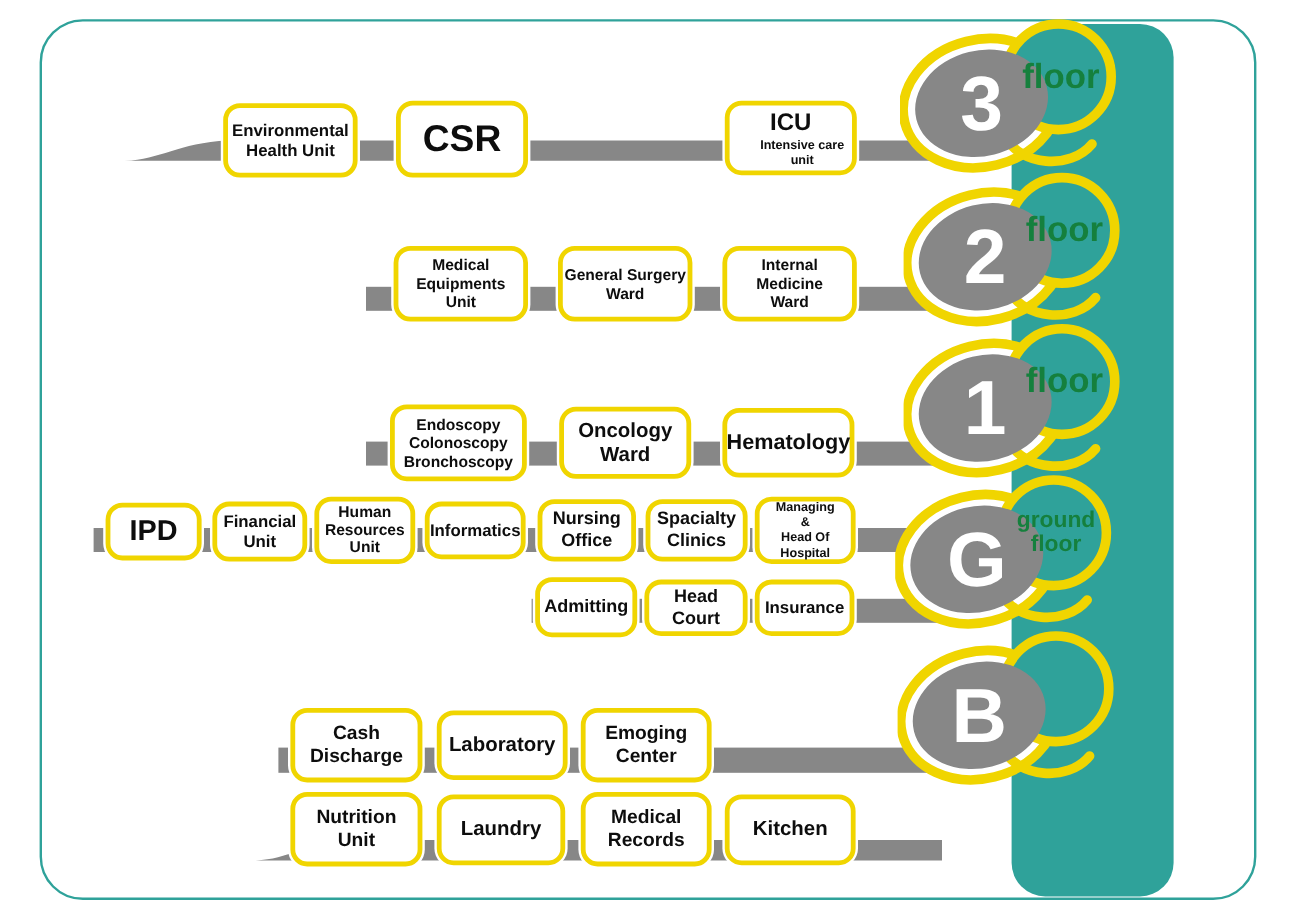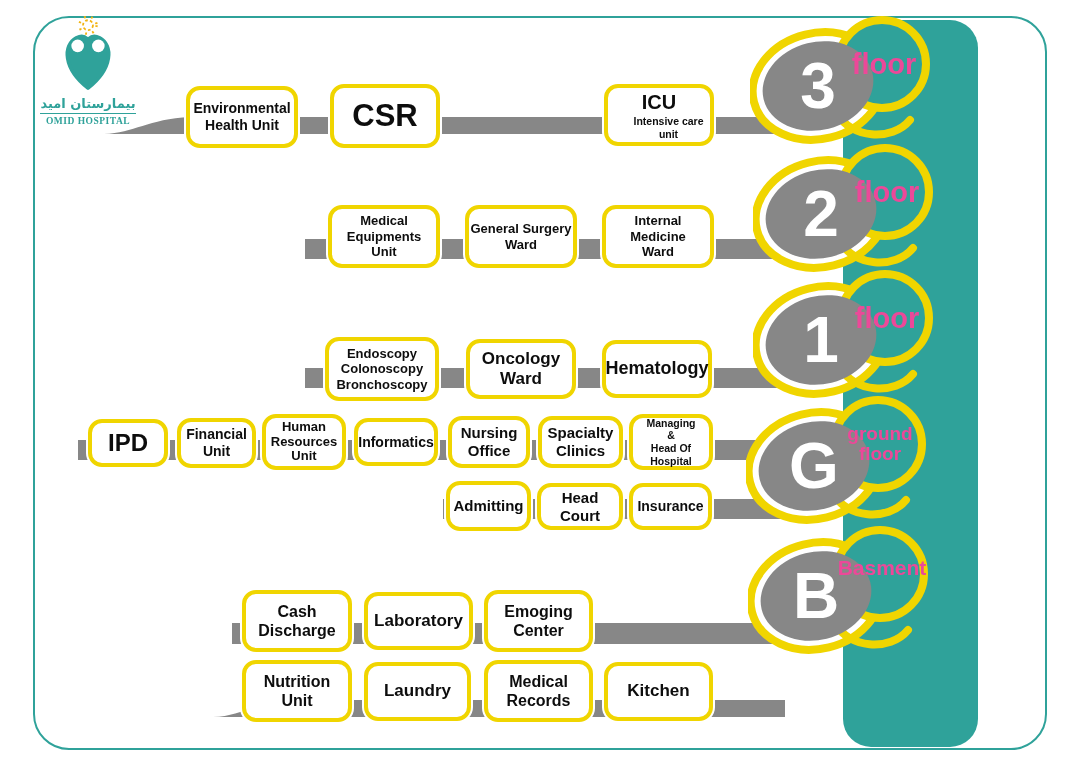--- a/index.html
+++ b/index.html
@@ -33,21 +33,21 @@
   .badge { position:absolute; z-index:3; width:190px; height:132px; }
   .badge svg { position:absolute; left:0; top:0; }
   .badge-num {
     position:absolute; left:2px; top:16px; width:132px; height:112px;
     display:flex; align-items:center; justify-content:center;
     color:#ffffff; font-weight:bold; font-size:64px; z-index:2;
   }
   .badge-label {
     position:absolute; left:90px; top:6px; width:88px; height:88px;
     display:flex; align-items:center; justify-content:center; text-align:center;
-    color:#ec4899; font-weight:bold; font-size:29px; white-space:pre-line;
+    color:#15803d; font-weight:bold; font-size:29px; white-space:pre-line;
     line-height:1.05; z-index:1;
   }
   .badge-g .badge-label { font-size:19px; }
   .badge-b .badge-label { font-size:21px; top:0px; }
   
   .logo { position:absolute; left:40px; top:16px; width:96px; text-align:center; z-index:2; }
   .logo-fa {
     color:#2fa29a; font-size:13px; font-weight:bold; direction:rtl;
     border-bottom:1.5px solid #2fa29a; padding-bottom:2px; margin-top:0;
     font-family:"DejaVu Sans",sans-serif;
@@ -57,31 +57,20 @@
     font-family:"Liberation Serif","DejaVu Serif",serif; margin-top:2px;
   }
 </style>
 </head>
 <body>
 
 <div class="page">
   <div class="page-border"></div>
   <div class="teal-bar"></div>
 
-  <div class="logo">
-    <svg width="72" height="76" viewBox="0 0 80 84">
-      <circle cx="40" cy="10" r="5.5" fill="none" stroke="#f2b411" stroke-width="2" stroke-dasharray="3 2.5"></circle>
-      <circle cx="40" cy="10" r="9.5" fill="none" stroke="#f2b411" stroke-width="2.6" stroke-dasharray="2 6"></circle>
-      <path d="M40,80 C12,58 12,32 27,24 C37,19 44,27 40,37 C36,27 43,19 53,24 C68,32 68,58 40,80 Z" fill="#2fa29a" stroke="#2fa29a" stroke-width="4" stroke-linejoin="round"></path>
-      <circle cx="28.5" cy="33" r="7" fill="#ffffff"></circle>
-      <circle cx="51.5" cy="33" r="7" fill="#ffffff"></circle>
-    </svg>
-    <div class="logo-fa">بیمارستان امید</div>
-    <div class="logo-en">OMID HOSPITAL</div>
-  </div>
 
   <svg class="band-svg" style="left:104px;top:112px" width="702" height="23" viewBox="0 0 702 23">
     <path d="M0,22 C30,21 44,7 86,5 L702,5 L702,22 Z" fill="#878787"></path>
   </svg>
   <div class="band-rect" style="left:305px;top:239px;width:498px;height:20px"></div>
   <div class="band-rect" style="left:305px;top:368px;width:498px;height:20px"></div>
   <div class="band-rect" style="left:78px;top:440px;width:712px;height:20px"></div>
   <div class="band-rect" style="left:443px;top:499px;width:347px;height:20px"></div>
   <div class="band-rect" style="left:232px;top:623px;width:558px;height:21px"></div>
   <svg class="band-svg" style="left:213px;top:695px" width="572" height="23" viewBox="0 0 572 23">
@@ -238,15 +227,14 @@
   </div>
 
   <div class="badge badge-b" style="left:748px;top:524px">
     <svg width="190" height="132" viewBox="0 0 190 132">
       <ellipse cx="68" cy="72" rx="66" ry="53" transform="rotate(-14 68 72)" fill="#ffffff" stroke="#f0d500" stroke-width="8"></ellipse>
       <circle cx="132" cy="50" r="44" fill="#2fa29a" stroke="#f0d500" stroke-width="8"></circle>
       <path d="M88,100 C100,124 142,128 160,106" stroke="#f0d500" stroke-width="8" fill="none" stroke-linecap="round"></path>
       <ellipse cx="68" cy="72" rx="56" ry="44" transform="rotate(-14 68 72)" fill="#878787"></ellipse>
     </svg>
     <div class="badge-num">B</div>
-    <div class="badge-label">Basment</div>
   </div>
 </div>
 
 </body></html>

